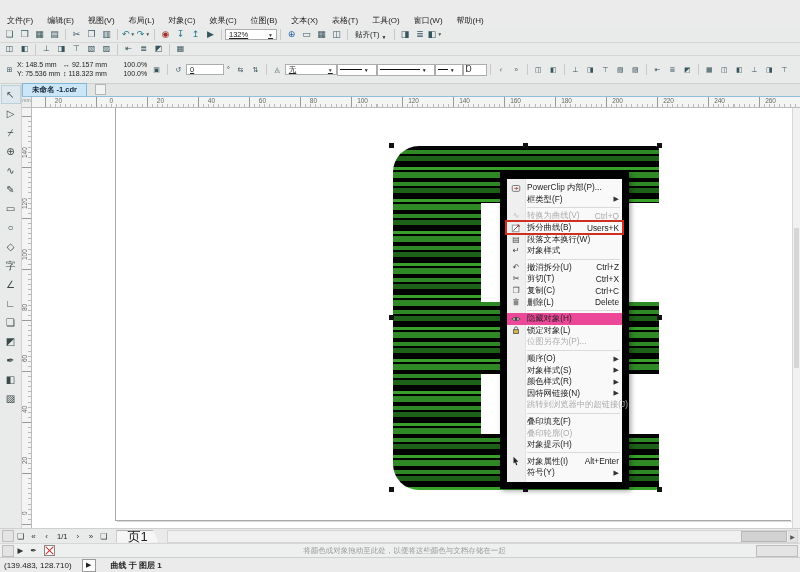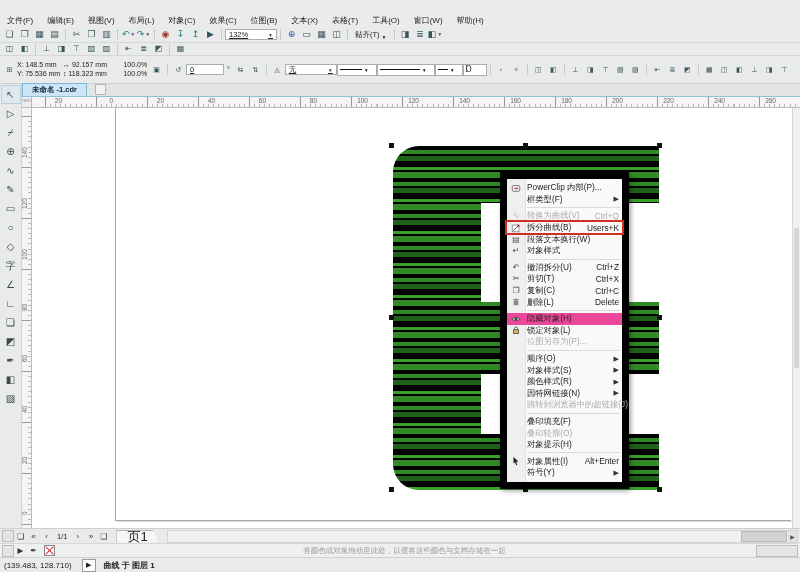--- a/index.html
+++ b/index.html
@@ -534,16 +534,16 @@
     <span class="pn-btn">▶</span>
     <span class="pn-btn">✒</span>
     <div class="nofill"></div>
     <span class="pal-hint">将颜色或对象拖动至此处，以便将这些颜色与文档存储在一起</span>
     <div class="blsq" style="width:40px;margin-right:2px;"></div>
   </div>
 
   <div class="r statusbar">
     <span>(139.483, 128.710)</span>
     <div class="st-icon">▶</div>
-    <span style="font-weight:bold;">曲线 于 图层 1</span>
+    <span style="font-weight:bold;margin-left:7px;">曲线 于 图层 1</span>
   </div>
 
 </div>
 
 </body></html>

